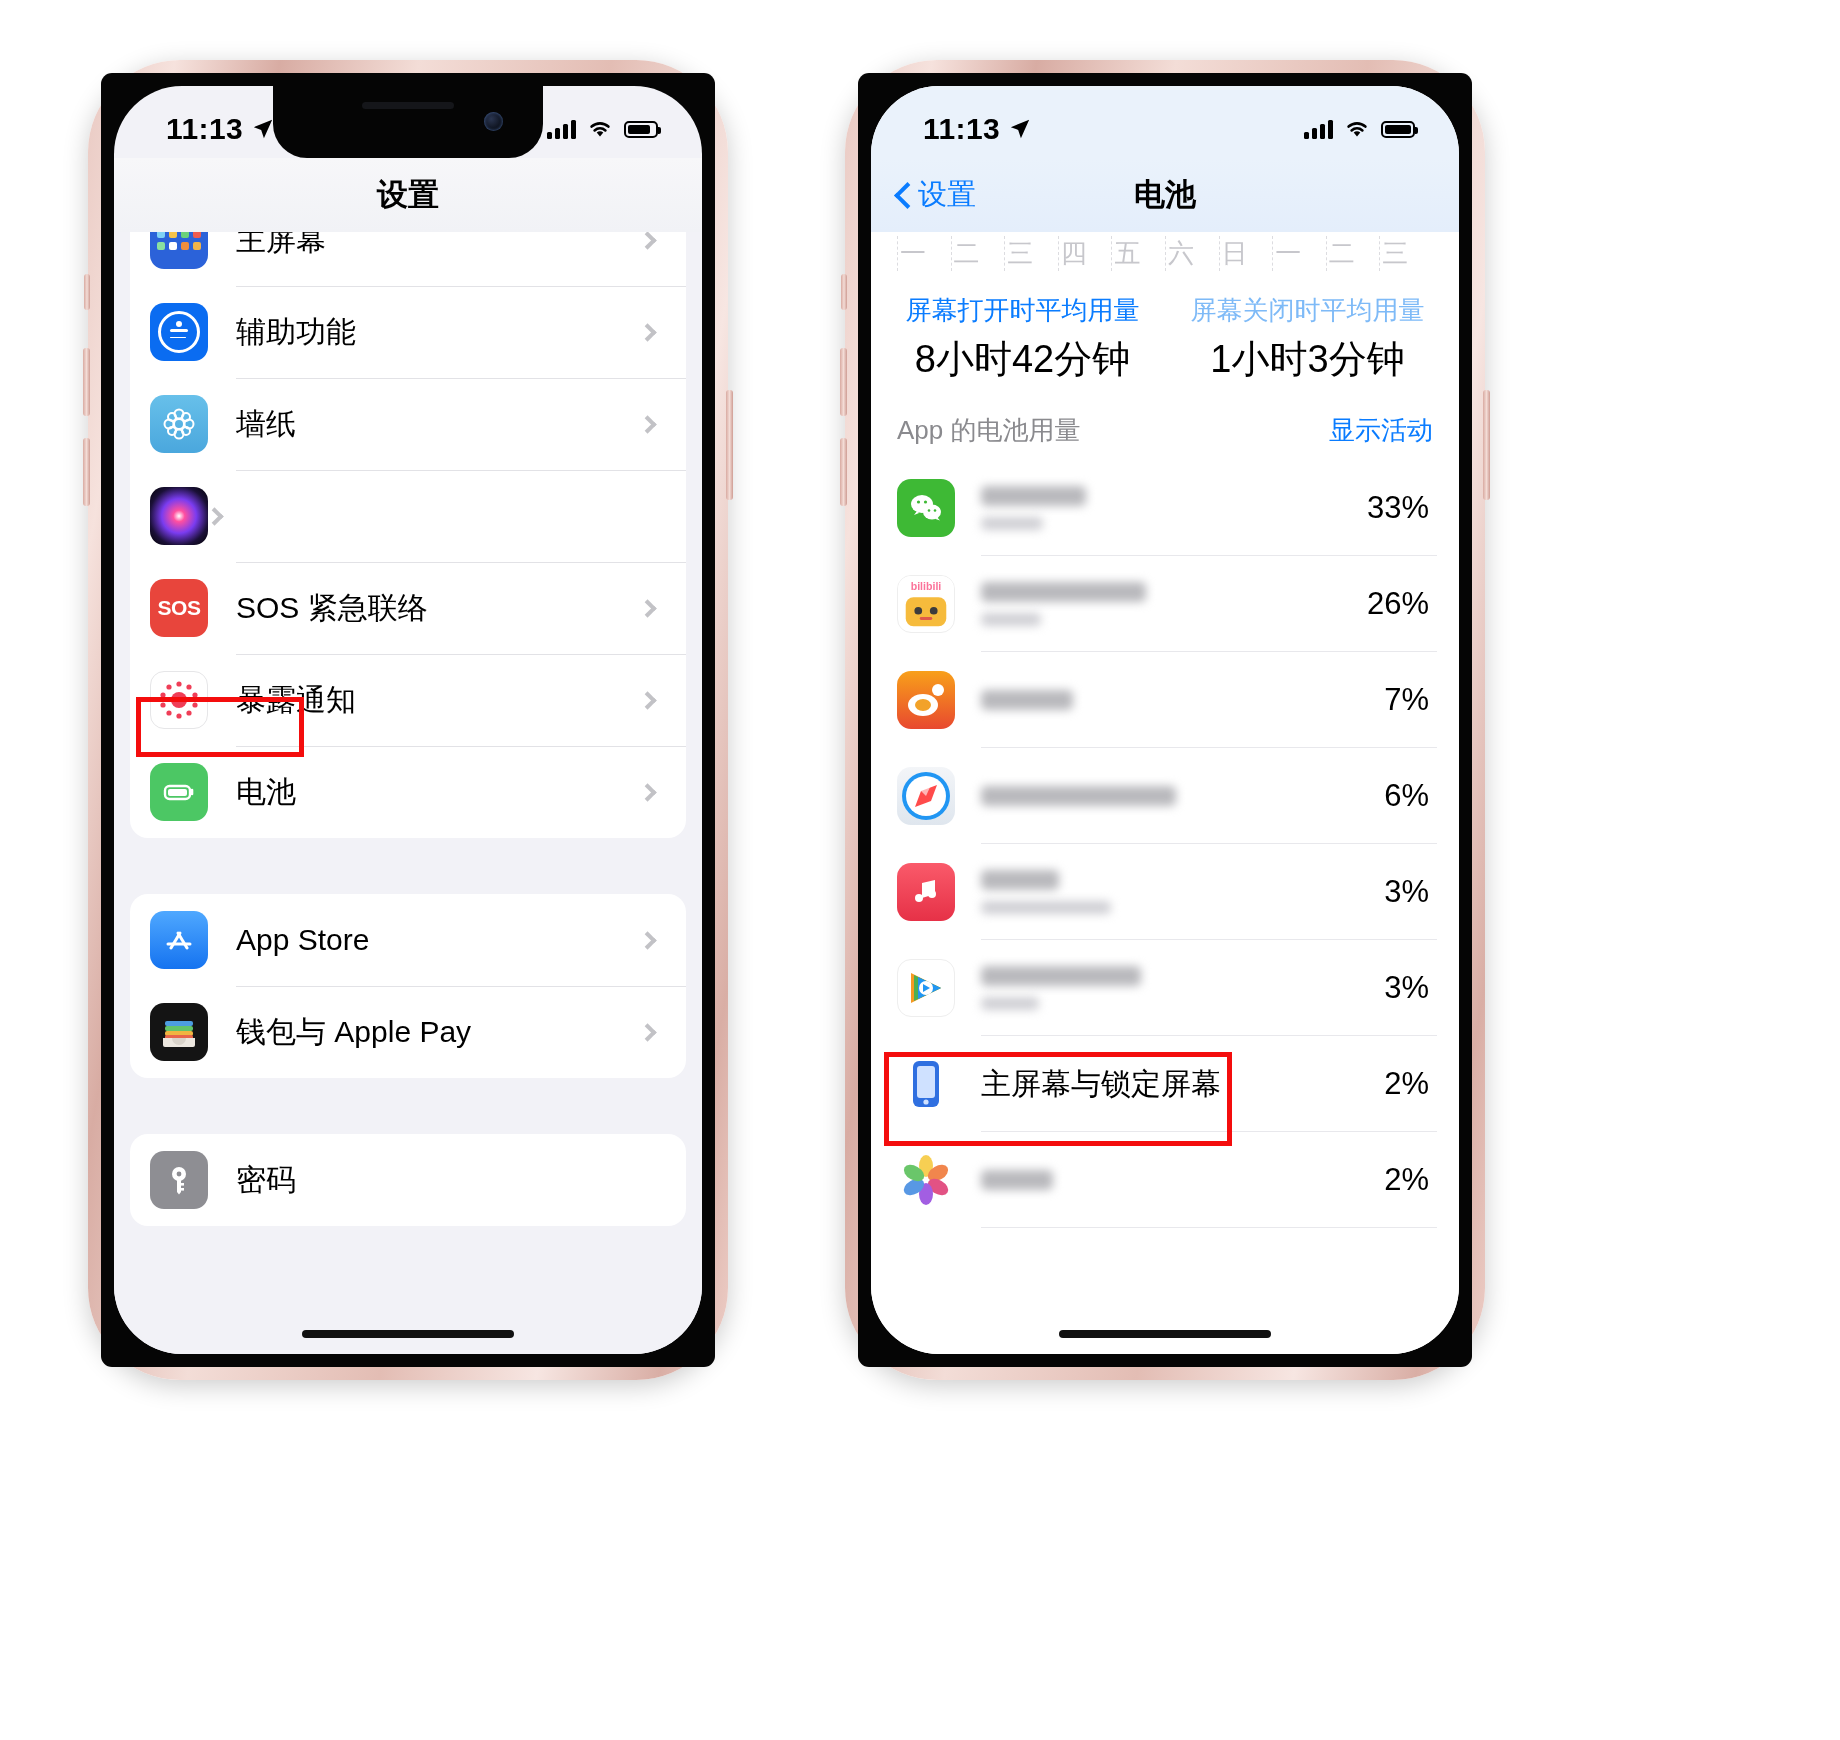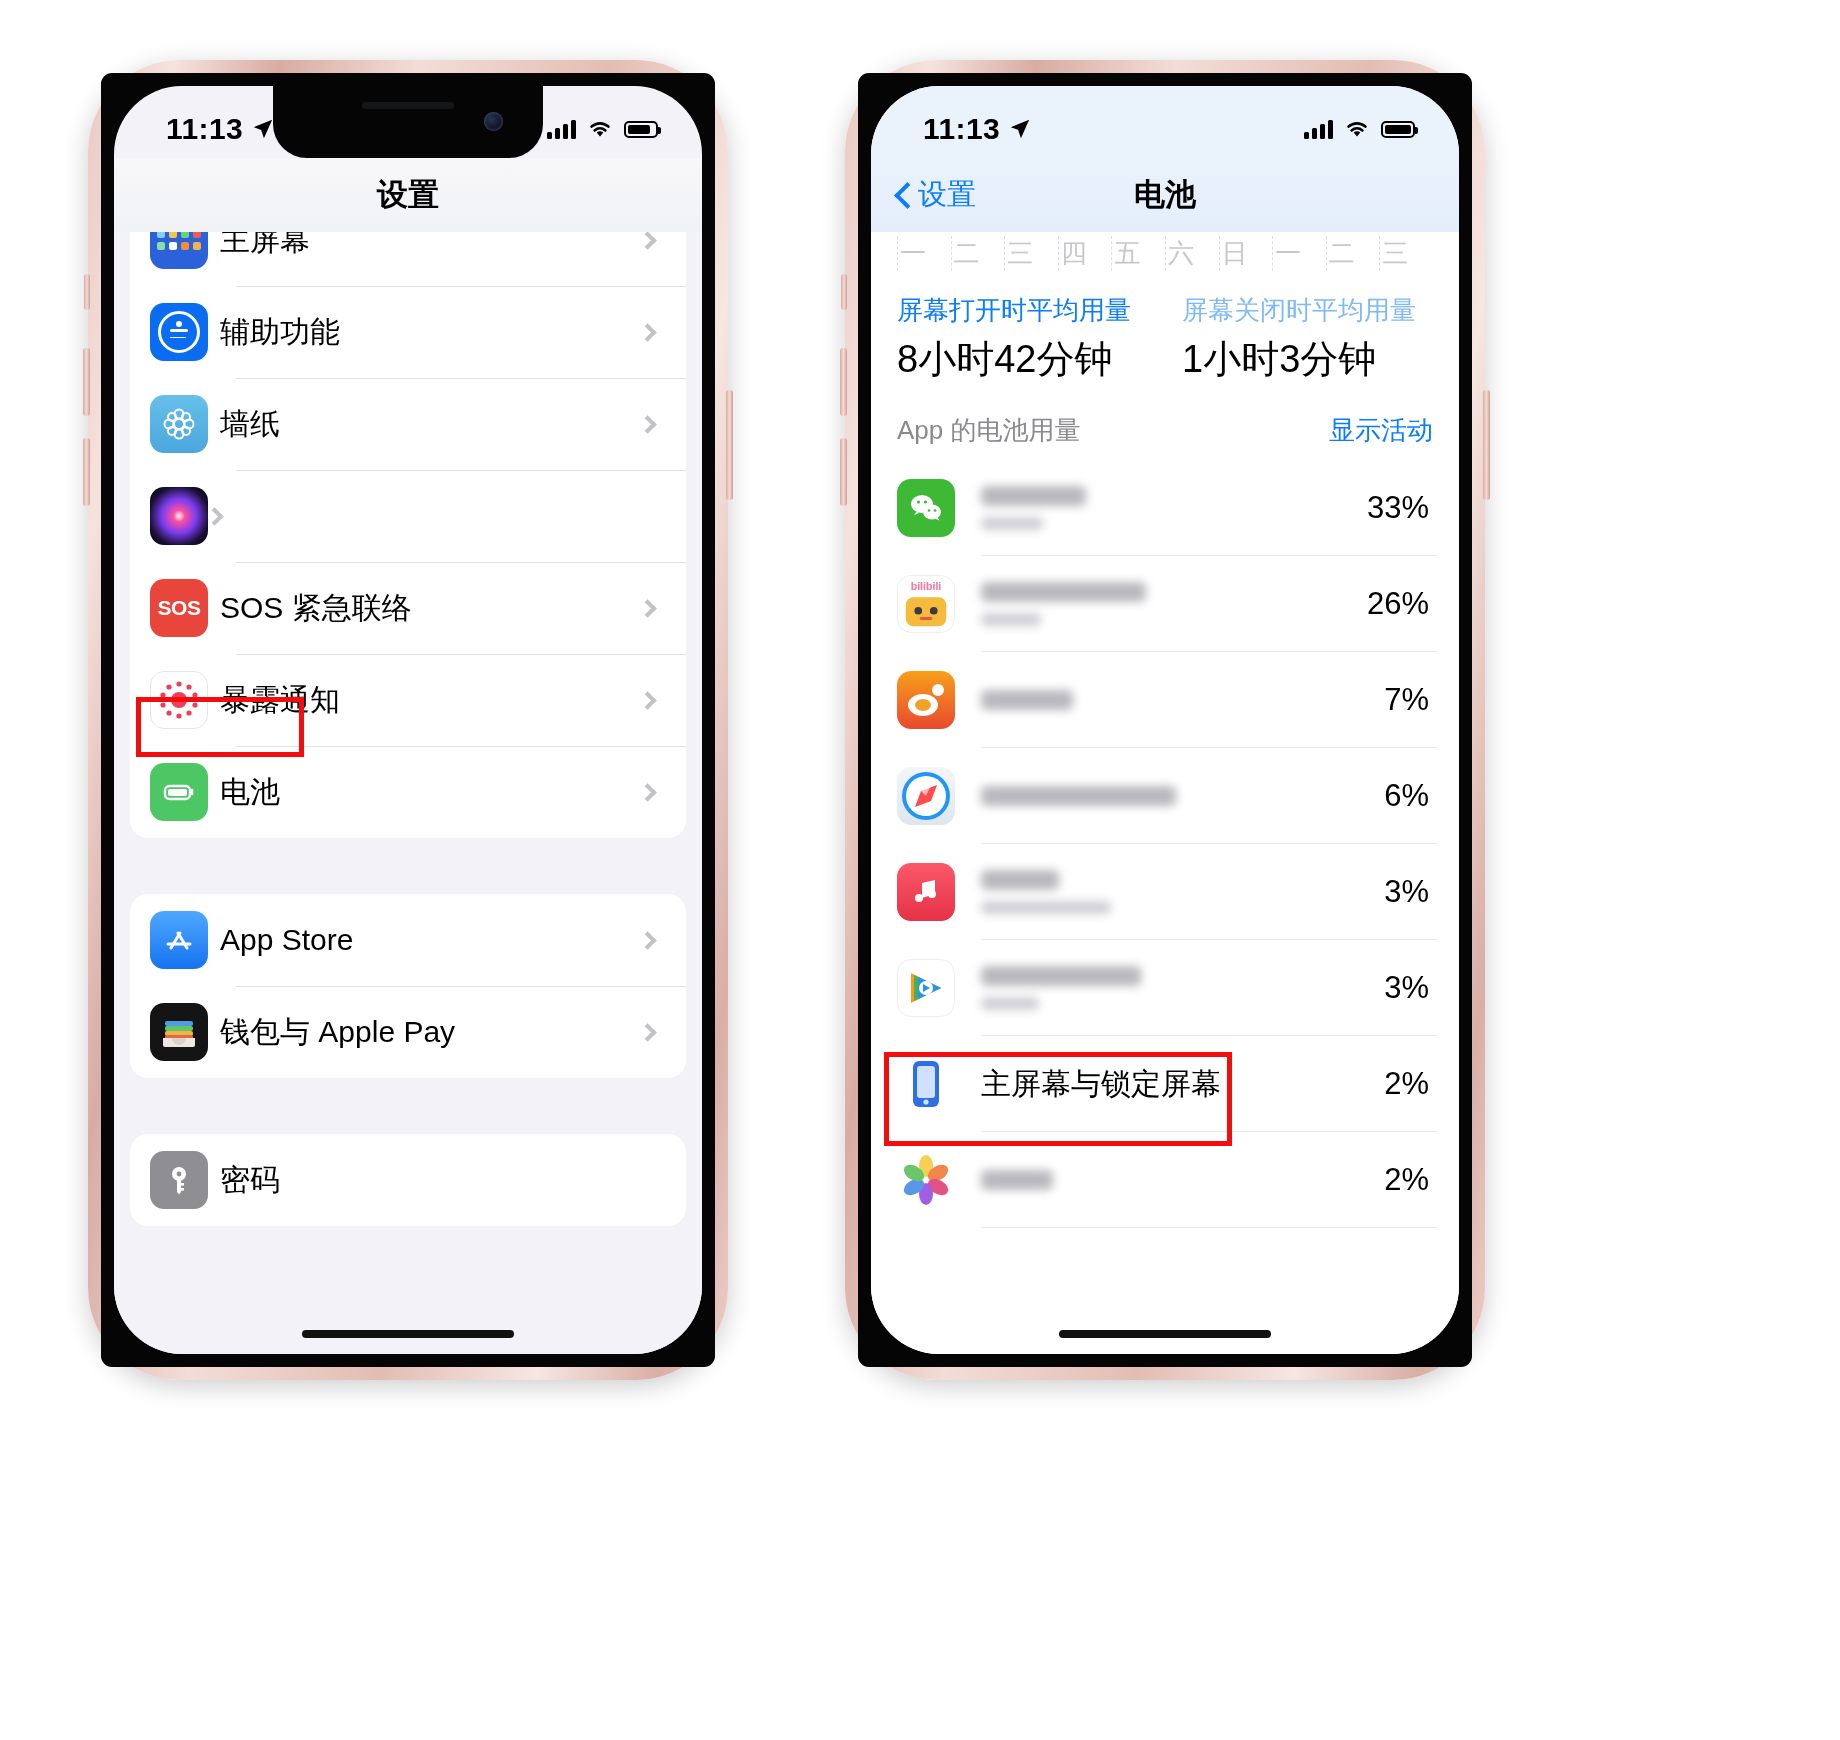--- a/index.html
+++ b/index.html
@@ -109,21 +109,21 @@
     display: flex; align-items: center; height: 92px; padding-left: 20px; position: relative;
   }
   .row + .row::after {
     content: ""; position: absolute; left: 106px; right: 0; top: 0; height: 1px; background: #e2e2e6;
   }
   .ico {
     width: 58px; height: 58px; border-radius: 14px; flex: none;
     display: flex; align-items: center; justify-content: center;
     font-size: 26px; color: #fff; overflow: hidden; position: relative;
   }
-  .row-label { margin-left: 12px; font-size: 30px; color: #000; flex: 1; white-space: nowrap; }
+  .row-label { margin-left: 28px; font-size: 30px; color: #000; flex: 1; white-space: nowrap; }
   .chev {
     width: 13px; height: 13px; border-right: 4px solid #c2c2c6; border-top: 4px solid #c2c2c6;
     transform: rotate(45deg); margin-right: 32px; flex: none;
   }
   .gap { height: 56px; }
 
   
   .ic-home { background: #2b62d9; }
   .ic-home .dots { display: grid; grid-template-columns: repeat(4,8px); gap: 4px; }
   .ic-home .dots s { display: block; width: 8px; height: 8px; border-radius: 2px; }
@@ -154,21 +154,21 @@
   .ic-homelock { background: #fff; }
   .ic-photos { background: #fff; }
 
   
   .weekhdr { padding: 4px 26px 0; position: relative; }
   .weekdays { display:flex; color:#c7c7cc; font-size: 26px; }
   .weekdays span { flex:1; text-align:left; padding-left: 2px; border-left: 1.6px dashed #dcdce0; }
   .weekdates { display:flex; color:#c7c7cc; font-size: 26px; margin-top: 2px; }
   .weekdates span { flex:1; text-align:left; padding-left: 2px; }
   .weekdates span.solid { border-left: 1.6px solid #dcdce0; }
-  .avgrow { display:flex; padding: 22px 26px 0; gap: 34px; }
+  .avgrow { display:flex; padding: 22px 26px 0; gap: 34px; text-align: center; }
   .avgcol { flex:1; }
   .avg-label { font-size: 26px; color: #0a7cff; white-space: nowrap; }
   .avg-label.dim { color: #7ebaf7; }
   .avg-value { font-size: 38px; color: #000; margin-top: 6px; white-space: nowrap; }
   .secthdr { display:flex; align-items:flex-end; justify-content: space-between; padding: 28px 26px 12px; }
   .secthdr .t { font-size: 26px; color: #8a8a8e; }
   .secthdr .a { font-size: 26px; color: #0a7cff; }
   .applist { background:#fff; }
   .approw { display:flex; align-items:center; height: 96px; padding-left: 26px; position: relative; }
   .approw::after { content:""; position:absolute; left: 110px; right: 22px; bottom:0; height:1px; background:#e8e8ec; }

